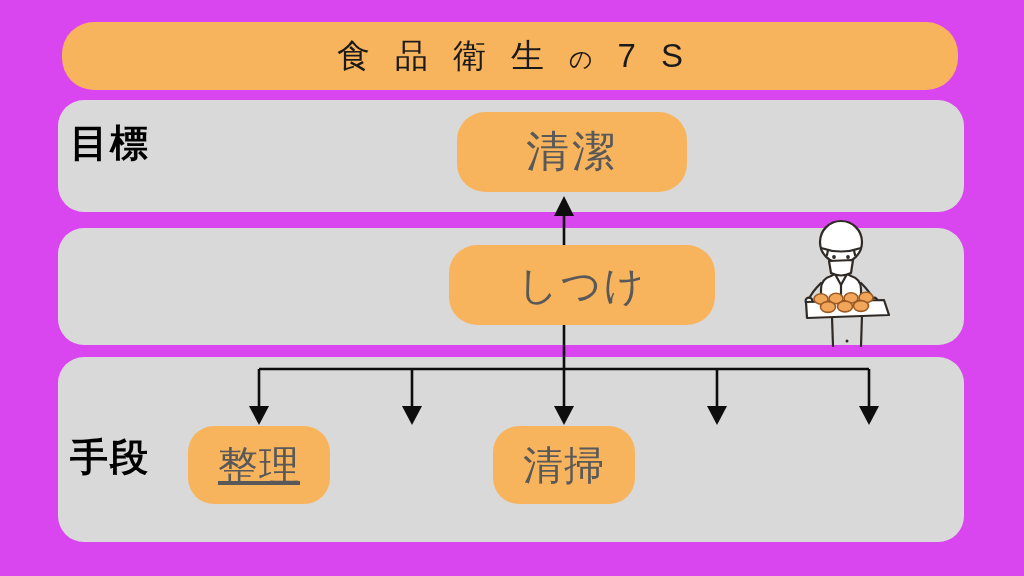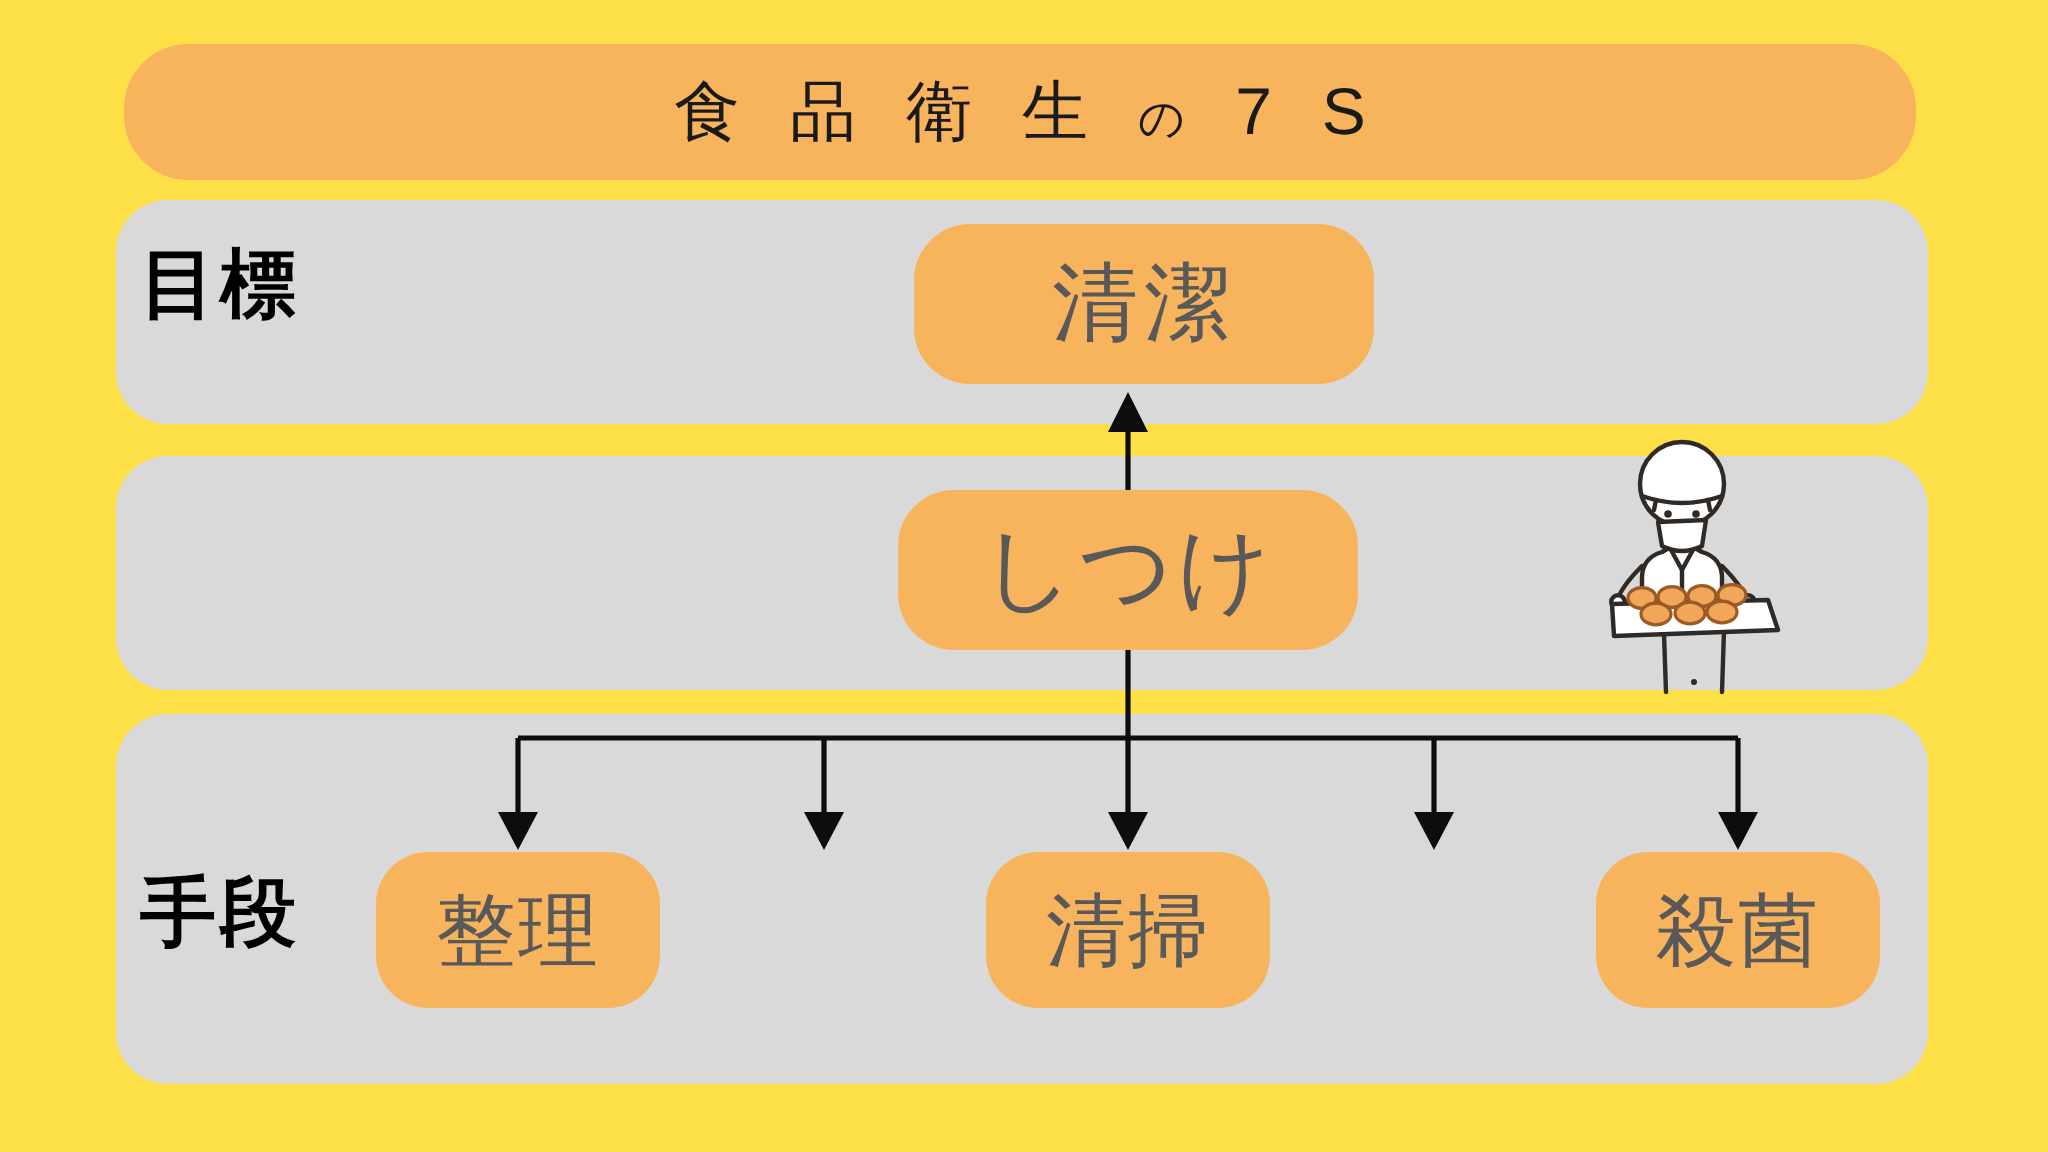--- a/index.html
+++ b/index.html
@@ -1,17 +1,17 @@
 <!DOCTYPE html>
 <html style="--orange: #F8B45C; --band: #D9D9D9; --boxtext: #595959; --label: #000000; --title: #1A1A1A; --arrow: #0D0D0D; --outline: #2F2A26; --bunfill: #F2A65A; --bunstroke: #9C5B24;"><head>
 <meta charset="utf-8">
 <style>
   html,body { margin:0; padding:0; background:#ffffff; }
   .canvas {
-    position:relative; width:1024px; height:576px; background:#fde047;
+    position:relative; width:1024px; height:576px; background:#d946ef;
     overflow:hidden;
     font-family:"Liberation Sans","DejaVu Sans",sans-serif;
   }
   
   .banner {
     position:absolute; left:62px; top:22px; width:896px; height:68px;
     background:var(--orange); border-radius:32px;
     display:flex; align-items:center; justify-content:center;
   }
   .title-line { font-size:33px; letter-spacing:25px; color:var(--title); font-weight:500; white-space:nowrap; }
@@ -30,23 +30,23 @@
   #label-goal     { top:124px; }
   #label-maintain { top:260px; }
   #label-means    { top:438px;text-align:right; }
   
   .obox {
     position:absolute; background:var(--orange); color:var(--boxtext);
     display:flex; align-items:center; justify-content:center;
     border-radius:28px; white-space:nowrap;
   }
   #box-seiketsu { left:457px; top:112px; width:230px; height:80px; font-size:43px; letter-spacing:3px; }
-  #box-shitsuke { left:449px; top:245px; width:230px; height:80px; font-size:46px; letter-spacing:2px;text-align:right; }
+  #box-shitsuke { left:449px; top:245px; width:266px; height:80px; font-size:40px; letter-spacing:2px;text-align:right; }
   .mbox { top:426px; width:142px; height:78px; font-size:40px; border-radius:26px; letter-spacing:1px; }
-  #box-seiri  { left:188px; }
+  #box-seiri  { left:188px;text-decoration:underline; }
   #box-seiton { left:341px; }
   #box-seisou { left:493px; }
   #box-senjou { left:646px; }
   #box-sakkin { left:798px; }
   
   .connectors { position:absolute; left:0; top:0; width:1024px; height:576px; pointer-events:none; }
   .connectors .ln   { stroke:var(--arrow); stroke-width:2.6; fill:none; }
   .connectors .head { fill:var(--arrow); stroke:none; }
   
   .chef { position:absolute; left:805px; top:215px; width:110px; height:135px; overflow:visible; pointer-events:none; }
@@ -70,21 +70,20 @@
   <div class="band maintain"></div>
   <div class="band means"></div>
 
   <div class="row-label" id="label-goal">目標</div>
   <div class="row-label" id="label-means">手段</div>
 
   <div class="obox" id="box-seiketsu">清潔</div>
   <div class="obox" id="box-shitsuke">しつけ</div>
   <div class="obox mbox" id="box-seiri">整理</div>
   <div class="obox mbox" id="box-seisou">清掃</div>
-  <div class="obox mbox" id="box-sakkin">殺菌</div>
 
   <svg class="connectors" viewBox="0 0 1024 576">
     <g>
       <line class="ln" x1="564" y1="245" x2="564" y2="214"></line>
       <polygon class="head" points="564,196 554,216 574,216"></polygon>
     </g>
     <g>
       <line class="ln" x1="564" y1="325" x2="564" y2="369"></line>
       <line class="ln" x1="259" y1="369" x2="869" y2="369"></line>
       <line class="ln" x1="259" y1="369" x2="259" y2="408"></line>

